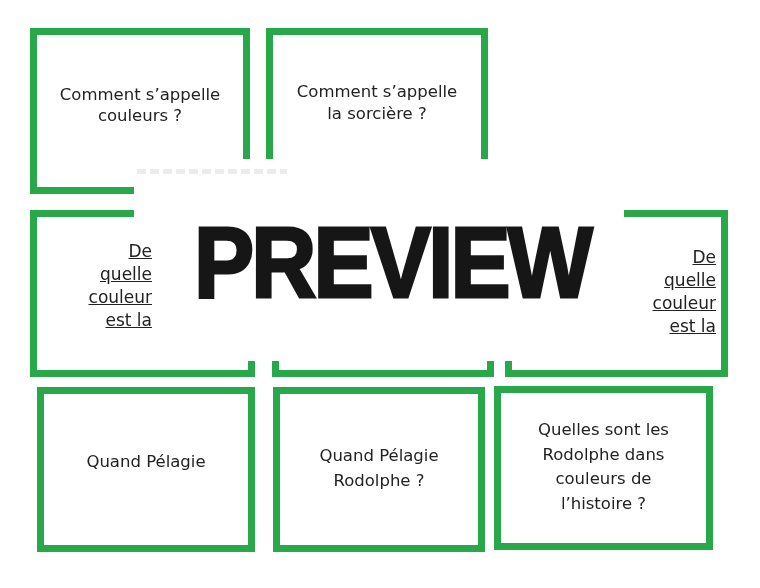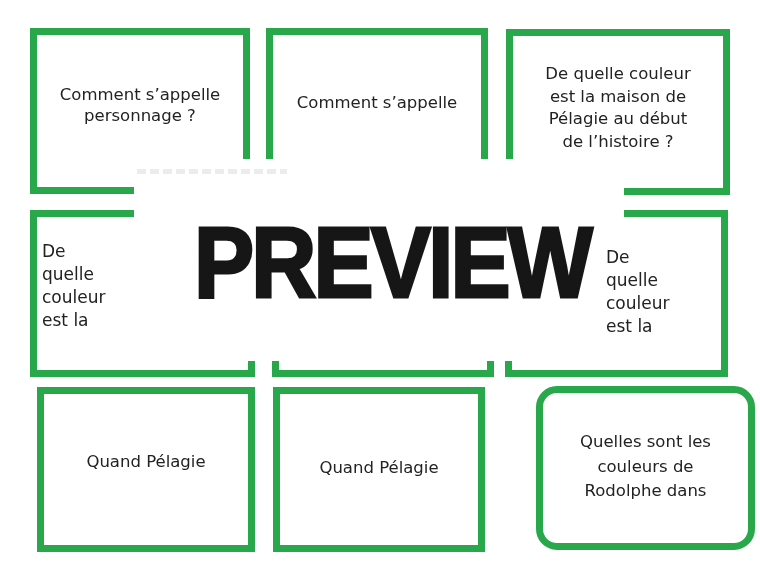--- a/index.html
+++ b/index.html
@@ -14,76 +14,74 @@
   }
   .card .line{white-space:pre;}
   .c1{left:30px;top:28px;width:220px;height:166px;line-height:21.5px;padding-bottom:12px;}
   .c2{left:266px;top:28px;width:222px;height:167px;line-height:22px;padding-bottom:18px;}
   .c3{left:506px;top:29px;width:224px;height:166px;line-height:22.5px;padding-bottom:8px;}
   .c4{left:30px;top:210px;width:225px;height:167px;}
   .c5{left:272px;top:210px;width:222px;height:167px;}
   .c6{left:505px;top:210px;width:223px;height:167px;}
   .c7{left:37px;top:387px;width:218px;height:165px;line-height:29px;padding-bottom:16px;}
   .c8{left:273px;top:387px;width:212px;height:165px;line-height:25px;padding-bottom:4px;}
-  .c9{left:536px;top:386px;width:219px;height:164px;line-height:24.5px;padding-bottom:2px;border-radius:21px;}
+  .c9{left:494px;top:386px;width:219px;height:164px;line-height:24.5px;padding-bottom:2px;}
   .mask{
     position:absolute;left:134px;top:159px;width:490px;height:202px;background:#fff;z-index:2;
   }
   .artifact{
     position:absolute;left:137px;top:169px;width:150px;height:5px;z-index:3;
     background:repeating-linear-gradient(90deg,#ececec 0 9px,#ffffff 9px 13px);
   }
   .float-txt{
-    position:absolute;z-index:3;font-size:17px;line-height:23px;text-align:left;
+    position:absolute;z-index:3;font-size:17px;line-height:23px;text-align:right;
     color:var(--ink,#222222);
+    text-decoration:underline;
   }
   .t4{left:42px;top:240px;width:110px;}
   .t6{left:606px;top:246px;width:110px;}
   .float-txt .line{white-space:pre;}
   .preview{
     position:absolute;left:392px;top:262px;z-index:4;white-space:nowrap;line-height:1;
     transform:translate(-50%,-50%) scaleX(0.9);
     font-family:"Liberation Sans",sans-serif;font-weight:bold;font-size:100px;
     letter-spacing:-3px;color:var(--preview,#161616);
     -webkit-text-stroke:3px var(--preview,#161616);
   }
 </style>
 </head>
 <body>
 
 <div class="page" style="--green: #28a74b; --ink: #222222; --preview: #161616;">
 
   <div class="card c1">
     <div class="line">Comment s’appelle</div>
-    <div class="line">personnage ?</div>
+    <div class="line">couleurs ?</div>
   </div>
   <div class="card c2">
     <div class="line">Comment s’appelle</div>
-  </div>
-  <div class="card c3">
-    <div class="line">De quelle couleur</div>
-    <div class="line">est la maison de</div>
-    <div class="line">Pélagie au début</div>
-    <div class="line">de l’histoire ?</div>
+    <div class="line">la sorcière ?</div>
   </div>
 
   <div class="card c4"></div>
   <div class="card c5"></div>
   <div class="card c6"></div>
 
   <div class="card c7">
     <div class="line">Quand Pélagie</div>
   </div>
   <div class="card c8">
     <div class="line">Quand Pélagie</div>
+    <div class="line">Rodolphe ?</div>
   </div>
   <div class="card c9">
     <div class="line">Quelles sont les</div>
+    <div class="line">Rodolphe dans</div>
     <div class="line">couleurs de</div>
-    <div class="line">Rodolphe dans</div>
+    <div class="line">l’histoire ?</div>
   </div>
 
   <div class="mask"></div>
   <div class="artifact"></div>
 
   <div class="float-txt t4">
     <div class="line">De</div>
     <div class="line">quelle</div>
     <div class="line">couleur</div>
     <div class="line">est la</div>

